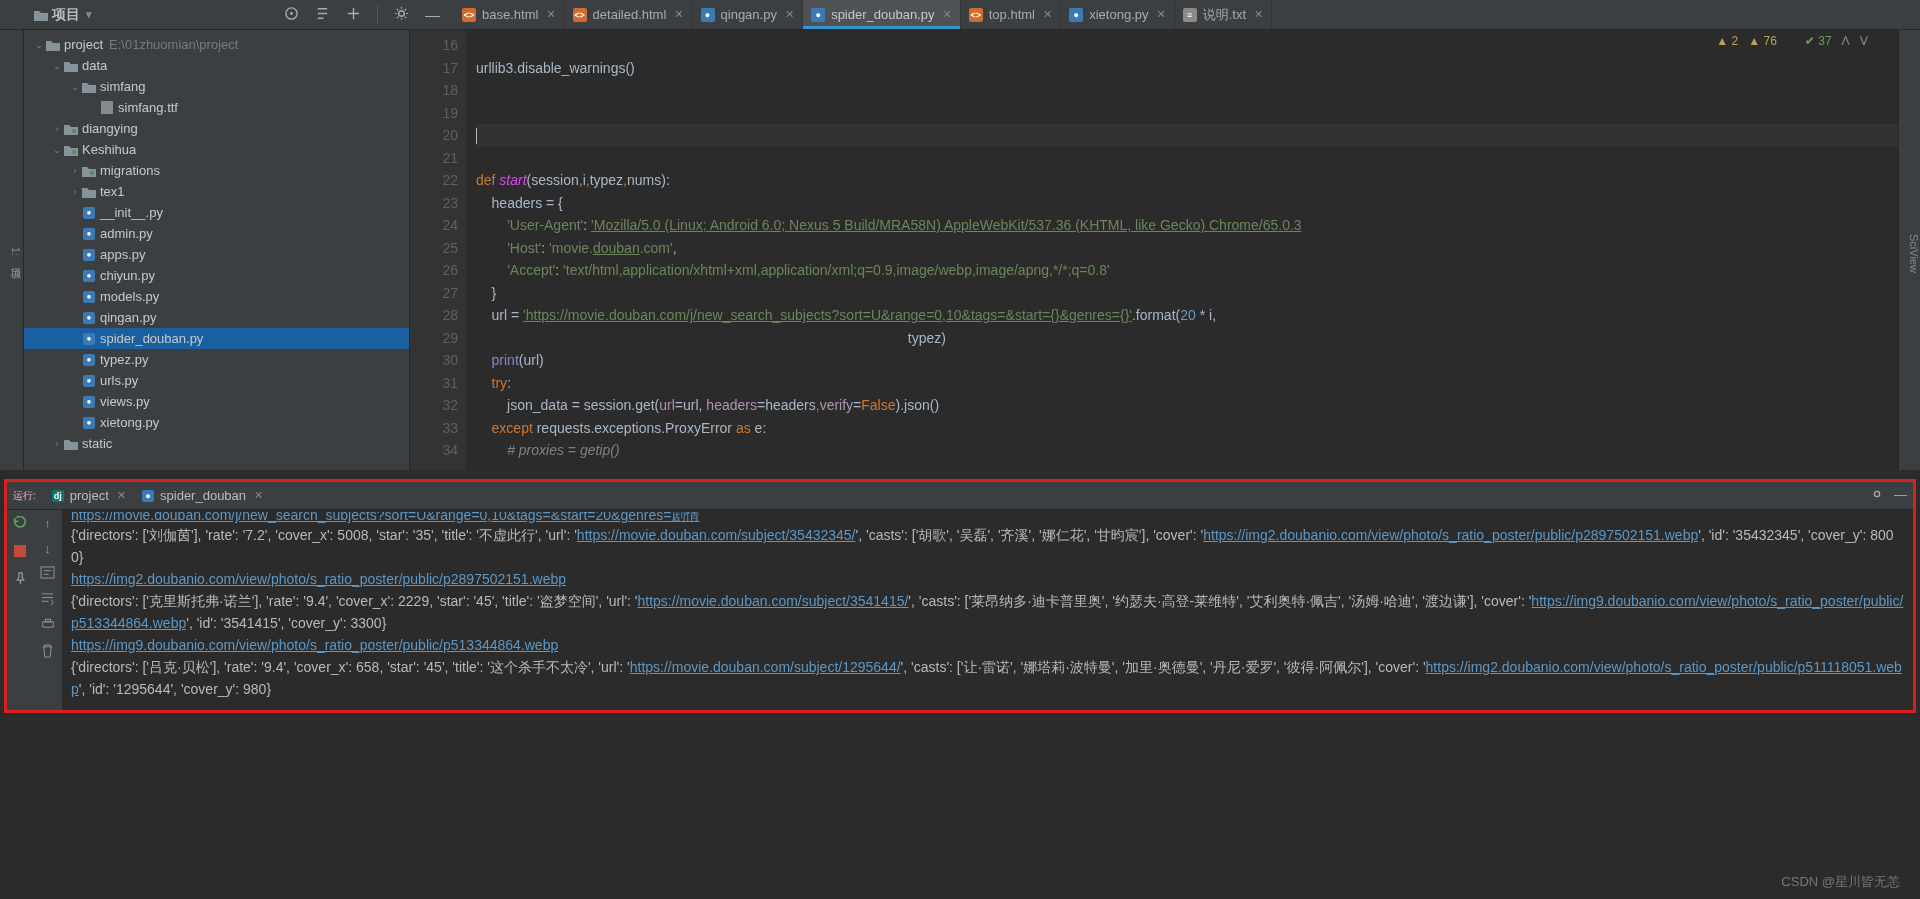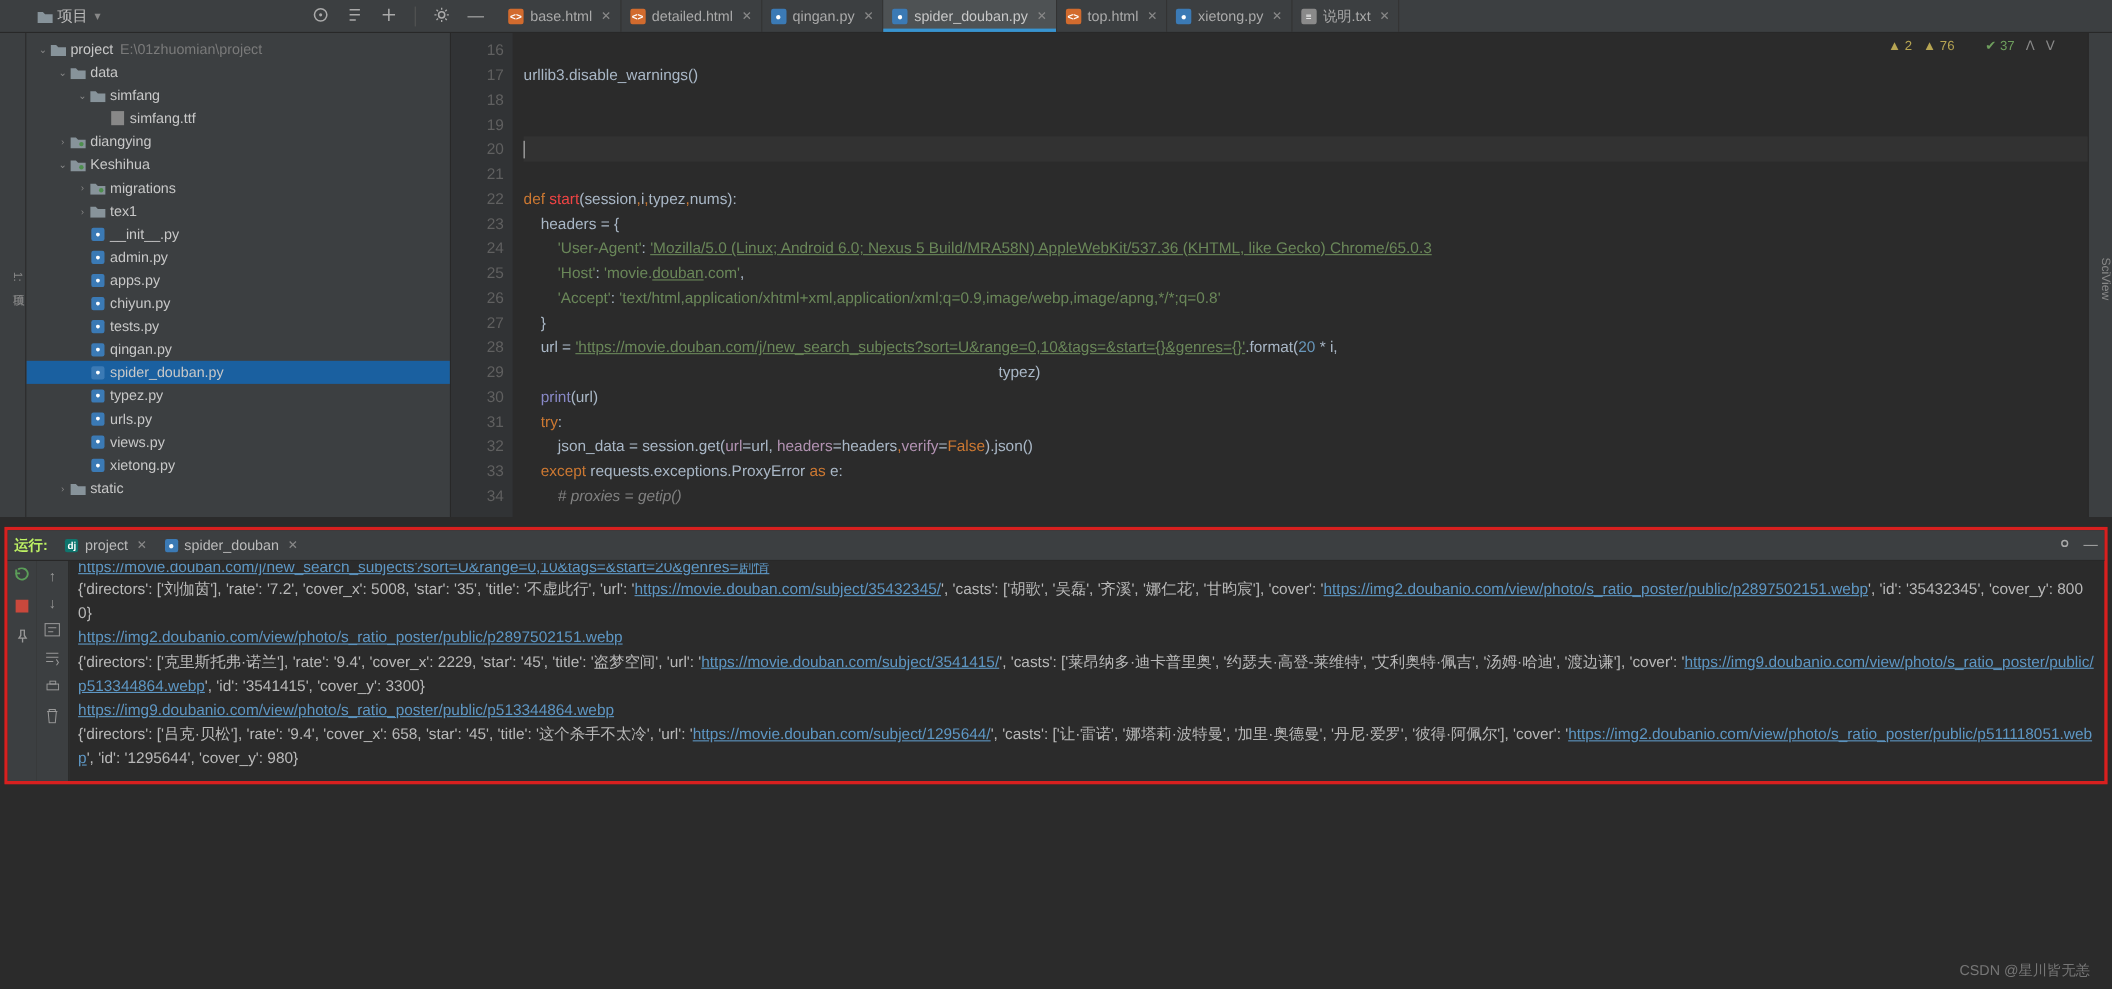--- a/index.html
+++ b/index.html
@@ -1,19 +1,19 @@
 <!DOCTYPE html>
 <html><head>
 <meta charset="utf-8">
 <style>
 * { margin:0; padding:0; box-sizing:border-box; font-family:"Segoe UI","Microsoft YaHei",sans-serif; }
 body { background:#2b2b2b; color:#a9b7c6; font-size:13px; width:1920px; height:899px; overflow:hidden; position:relative; }
 .top-row { height:30px; display:flex; background:#3c3f41; border-bottom:1px solid #282828; }
 .proj-title { display:flex; align-items:center; padding:0 6px; gap:4px; min-width:270px; }
-.proj-label { color:#bbb; font-weight:normal; font-size:14px; display:flex; align-items:center; gap:6px; }
+.proj-label { color:#bbb; font-weight:bold; font-size:14px; display:flex; align-items:center; gap:6px; }
 .toolbar-icons { display:flex; align-items:center; gap:16px; padding:0 14px; color:#8a8a8a; margin-left:auto; }
 .toolbar-icons span { cursor:pointer; }
 .divider-v { width:1px; height:18px; background:#555; }
 .tabs { display:flex; align-items:stretch; flex:1; }
 .tab { display:flex; align-items:center; padding:0 8px; gap:6px; border-right:1px solid #333; color:#aaa; cursor:pointer; position:relative; }
 .tab.active { background:#4e5254; color:#c8c8c8; }
 .tab.active::after { content:""; position:absolute; left:0; right:0; bottom:0; height:3px; background:#3794d1; }
 .file-icon { width:14px; height:14px; display:inline-flex; align-items:center; justify-content:center; border-radius:2px; font-size:9px; font-weight:bold; color:white; }
 .fi-html { background:#d26b2e; }
 .fi-py { background:#3b7ab5; }
@@ -26,34 +26,34 @@
 .tree-row.selected { background:#1a60a0; color:#fff; }
 .chev { width:14px; text-align:center; color:#888; font-size:9px; }
 .tree-label { margin-left:4px; color:#c8c8c8; }
 .tree-path { color:#7a7a7a; margin-left:6px; }
 .folder-ic,.file-ic { width:14px; display:inline-flex; align-items:center; justify-content:center; }
 .editor { flex:1; display:flex; background:#2b2b2b; position:relative; font-family:"JetBrains Mono","Consolas",monospace; font-size:14px; }
 .gutter { width:56px; background:#313335; color:#606060; text-align:right; padding:4px 8px 0 0; line-height:22.5px; user-select:none; }
 .code { flex:1; padding:4px 0 0 10px; line-height:22.5px; white-space:pre; overflow:hidden; }
 .right-gut { width:22px; background:#3c3f41; border-left:1px solid #282828; writing-mode:vertical-rl; font-size:11px; color:#888; padding-top:6px; text-align:center; }
 .kw { color:#cc7832; }
-.fn { color:#ef4444; }
+.fn { color:#d946ef; font-style:italic; }
 .str { color:#6a8759; }
 .strlink { color:#6a8759; text-decoration:underline; }
 .num { color:#6897bb; }
 .comment { color:#808080; font-style:italic; }
 .kwarg { color:#b292b2; }
 .cur-line { background:#323232; display:inline-block; width:100%; }
 .cursor { display:inline-block; width:1px; height:16px; background:#bbb; vertical-align:middle; }
 .status-ind { position:absolute; top:4px; right:30px; display:flex; gap:10px; align-items:center; font-size:12px; color:#999; }
 .status-ind .warn { color:#b7a553; }
 .status-ind .ok { color:#6e9e5d;margin-left:18px; }
 .run-panel { position:relative; border:3px solid #d8201f; margin:9px 4px 4px 4px; background:#2b2b2b; }
 .run-head { height:28px; background:#3c3f41; display:flex; align-items:center; padding:0 6px; gap:8px; border-bottom:1px solid #282828; }
-.run-label { color:#bef264; font-size:13px;font-weight:bold; }
+.run-label { color:#f9a8d4; font-size:10px; }
 .run-tab { display:flex; align-items:center; gap:6px; padding:2px 8px; color:#bbb; font-size:13px; }
 .run-head-spacer { flex:1; }
 .run-head-icons { display:flex; gap:10px; color:#888; }
 .run-body { display:flex; height:200px; }
 .run-left { width:26px; background:#3c3f41; display:flex; flex-direction:column; align-items:center; gap:12px; padding-top:6px; }
 .run-left2 { width:30px; background:#3c3f41; display:flex; flex-direction:column; align-items:center; gap:10px; padding-top:6px; border-right:1px solid #282828; }
 .run-left svg,.run-left2 svg { cursor:pointer; }
 .console { flex:1; padding:2px 8px; font-family:"Consolas","JetBrains Mono",monospace; font-size:14px; line-height:22px; white-space:pre-wrap; word-break:break-all; overflow:hidden; color:#b9b9b9; }
 .link { color:#5e97c4; text-decoration:underline; }
 .out-str { color:#b9b9b9; }
@@ -248,21 +248,21 @@
           <span class="file-icon fi-py" style="width:12px;height:12px;font-size:8px">●</span>
         </span>
      <span class="tree-label">chiyun.py</span>
 
    </div>
       <div class="tree-row " style="padding-left:44px">
      <span class="chev"></span>
      <span class="folder-ic">
           <span class="file-icon fi-py" style="width:12px;height:12px;font-size:8px">●</span>
         </span>
-     <span class="tree-label">tests.py</span>
+     <span class="tree-label">models.py</span>
 
    </div>
       <div class="tree-row " style="padding-left:44px">
      <span class="chev"></span>
      <span class="folder-ic">
           <span class="file-icon fi-py" style="width:12px;height:12px;font-size:8px">●</span>
         </span>
      <span class="tree-label">qingan.py</span>
 
    </div>

